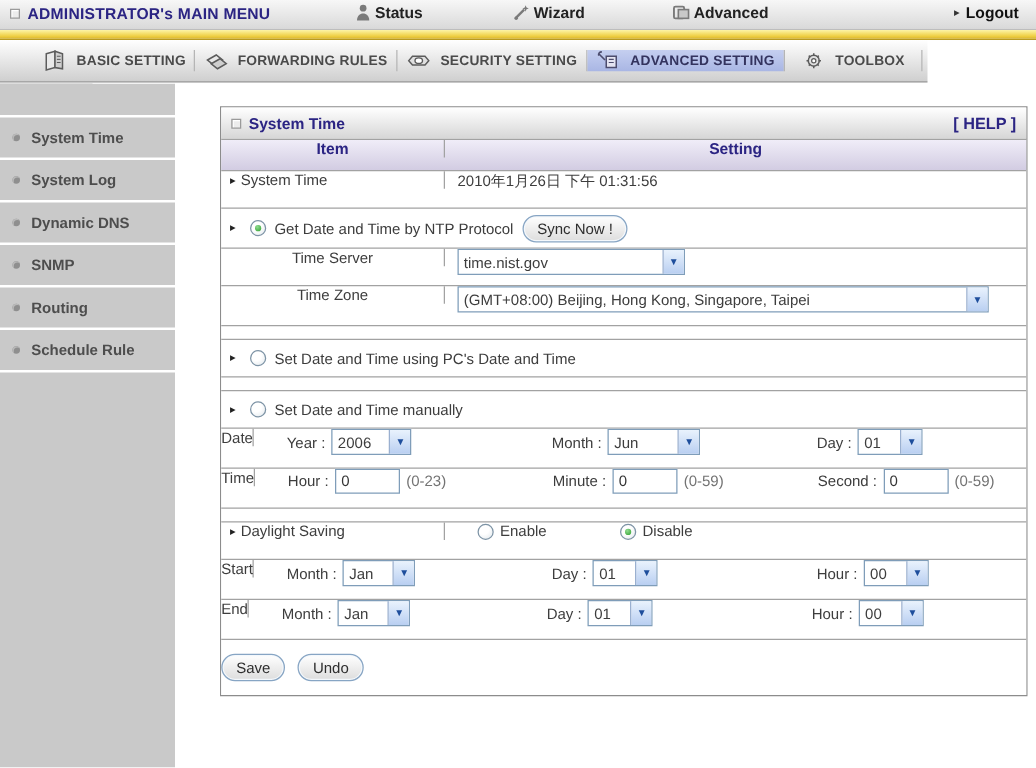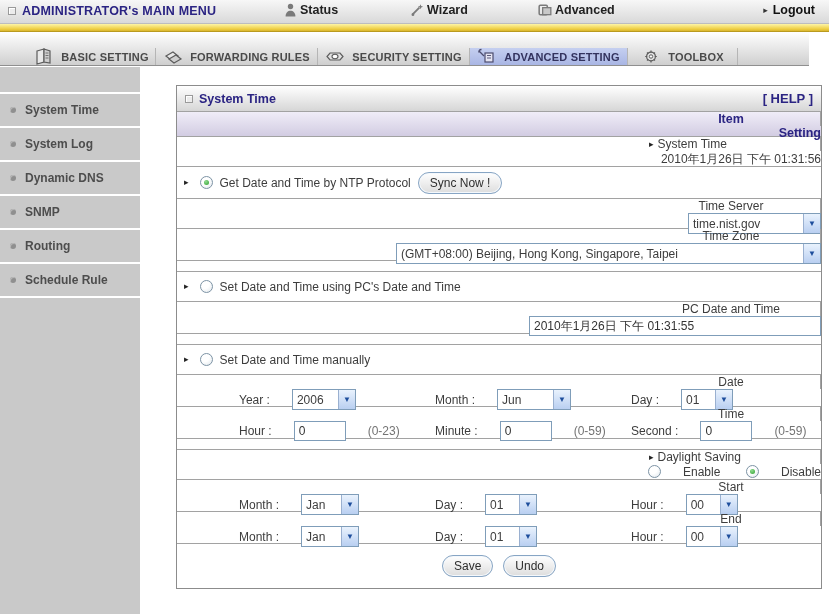--- a/index.html
+++ b/index.html
@@ -37,24 +37,24 @@
 
   
   .stripe {
     position:absolute; top:24px; left:0; width:829px; height:8px;
     background:linear-gradient(#fdf4a7,#efcf44 70%,#d9b52e);
     border-bottom:1px solid #b99a20;
   }
 
   
   .tabbar {
-    position:absolute; top:32px; left:0; width:809px; height:34px;
+    position:absolute; top:32px; left:0; width:742px; height:34px;
     background:linear-gradient(#ffffff,#cfcfcf);
     border-bottom:1px solid #8f8f8f;
-    display:flex; align-items:flex-end;
+    display:flex; align-items:center;
   }
   .tabbar-lead { width:28px; border-right:1px solid #b5b5b5; }
   .tab {
     display:flex; align-items:center; justify-content:center; gap:7px;
     border-right:1px solid #b5b5b5;
     color:#4a4a4a; font-weight:bold; font-size:11px; letter-spacing:0.2px;
     cursor:pointer; padding:0 6px;
   }
   .tab.active {
     background:linear-gradient(#c5cff0,#a9b6e4);
@@ -85,38 +85,38 @@
     border:1px solid #8c8c8c; background:#ffffff;
   }
   .panel-titlebar {
     height:25px; background:linear-gradient(#ffffff,#d6d6d6);
     display:flex; align-items:center; padding:0 8px;
   }
   .panel-title { display:flex; align-items:center; gap:6px;
     color:#2b2483; font-weight:bold; font-size:12.5px; }
   .help-link { margin-left:auto; color:#2b2483; font-weight:bold; font-size:13px; cursor:pointer; }
 
-  .r { display:flex; border-top:1px solid #a2a2a2; background:#fff; align-items:flex-end;flex-direction:column; }
+  .r { display:flex; border-top:1px solid #a2a2a2; background:#fff; align-items:flex-start; }
   .c1 { width:179px; border-right:1px solid #a2a2a2; display:flex; align-items:center; }
   .c1.center { justify-content:center; }
   .c1.left { padding-left:7px; }
   .c2 { flex:1; display:flex; align-items:center; padding-left:10px; gap:6px; }
   .hdr { height:25px; background:linear-gradient(#f0edf8,#d2cce2); }
   .hdr .c1, .hdr .c2 { justify-content:center; padding-left:0;
     color:#2b2483; font-weight:bold; font-size:12.5px; }
   .row30 { height:30px; }
   .row32 { height:32px; }
   .sec { height:30px; display:flex; align-items:center; padding-left:7px; gap:7px;
          border-top:1px solid #a2a2a2; background:#fff; }
   .gap { height:11px; border-top:1px solid #a2a2a2; background:#fff; }
   .footer { height:45px; border-top:1px solid #a2a2a2; display:flex;
-            align-items:center; justify-content:center; gap:10px; background:#fff; }
+            align-items:center; gap:10px; background:#fff; }
 
   .arr { color:#222; font-size:9px; line-height:1; margin-right:4px; }
-  .grp { display:flex; align-items:center; gap:22px; width:190px; flex:0 0 auto; }
+  .grp { display:flex; align-items:center; gap:5px; width:190px; flex:0 0 auto;margin-left:16px; }
 
   
   .rad {
     display:inline-block; width:13px; height:13px; border-radius:50%;
     border:1px solid #7d93a5; position:relative; flex:0 0 auto;
     background:radial-gradient(circle at 35% 30%, #ffffff 40%, #dfe6eb);
     cursor:pointer;
   }
   .rad.on::after {
     content:""; position:absolute; left:3px; top:3px; width:5px; height:5px;
@@ -294,21 +294,21 @@
     <span class="rad on"></span>
     <span class="lbl">Get Date and Time by NTP Protocol</span>
     <button class="btn">Sync Now !</button>
   </div>
 
   <div class="r row30">
     <div class="c1 center">
       <span class="lbl">Time Server</span>
     </div>
     <div class="c2">
-      <span class="sel" style="width:133px">
+      <span class="sel" style="width:182px">
         <span class="t">time.nist.gov</span>
         <span class="a">▼</span>
       </span>
     </div>
   </div>
 
   <div class="r row32">
     <div class="c1 center">
       <span class="lbl">Time Zone</span>
     </div>
@@ -321,28 +321,20 @@
   </div>
 
   <div class="gap"></div>
 
   <div class="sec">
     <span class="arr">▸</span>
     <span class="rad"></span>
     <span class="lbl">Set Date and Time using PC's Date and Time</span>
   </div>
 
-  <div class="r row32">
-    <div class="c1 center">
-      <span class="lbl">PC Date and Time</span>
-    </div>
-    <div class="c2">
-      <input class="ti" style="width: 292px;" value="2010年1月26日 下午 01:31:55">
-    </div>
-  </div>
 
   <div class="gap"></div>
 
   <div class="sec">
     <span class="arr">▸</span>
     <span class="rad"></span>
     <span class="lbl">Set Date and Time manually</span>
   </div>
 
   <div class="r row32">

